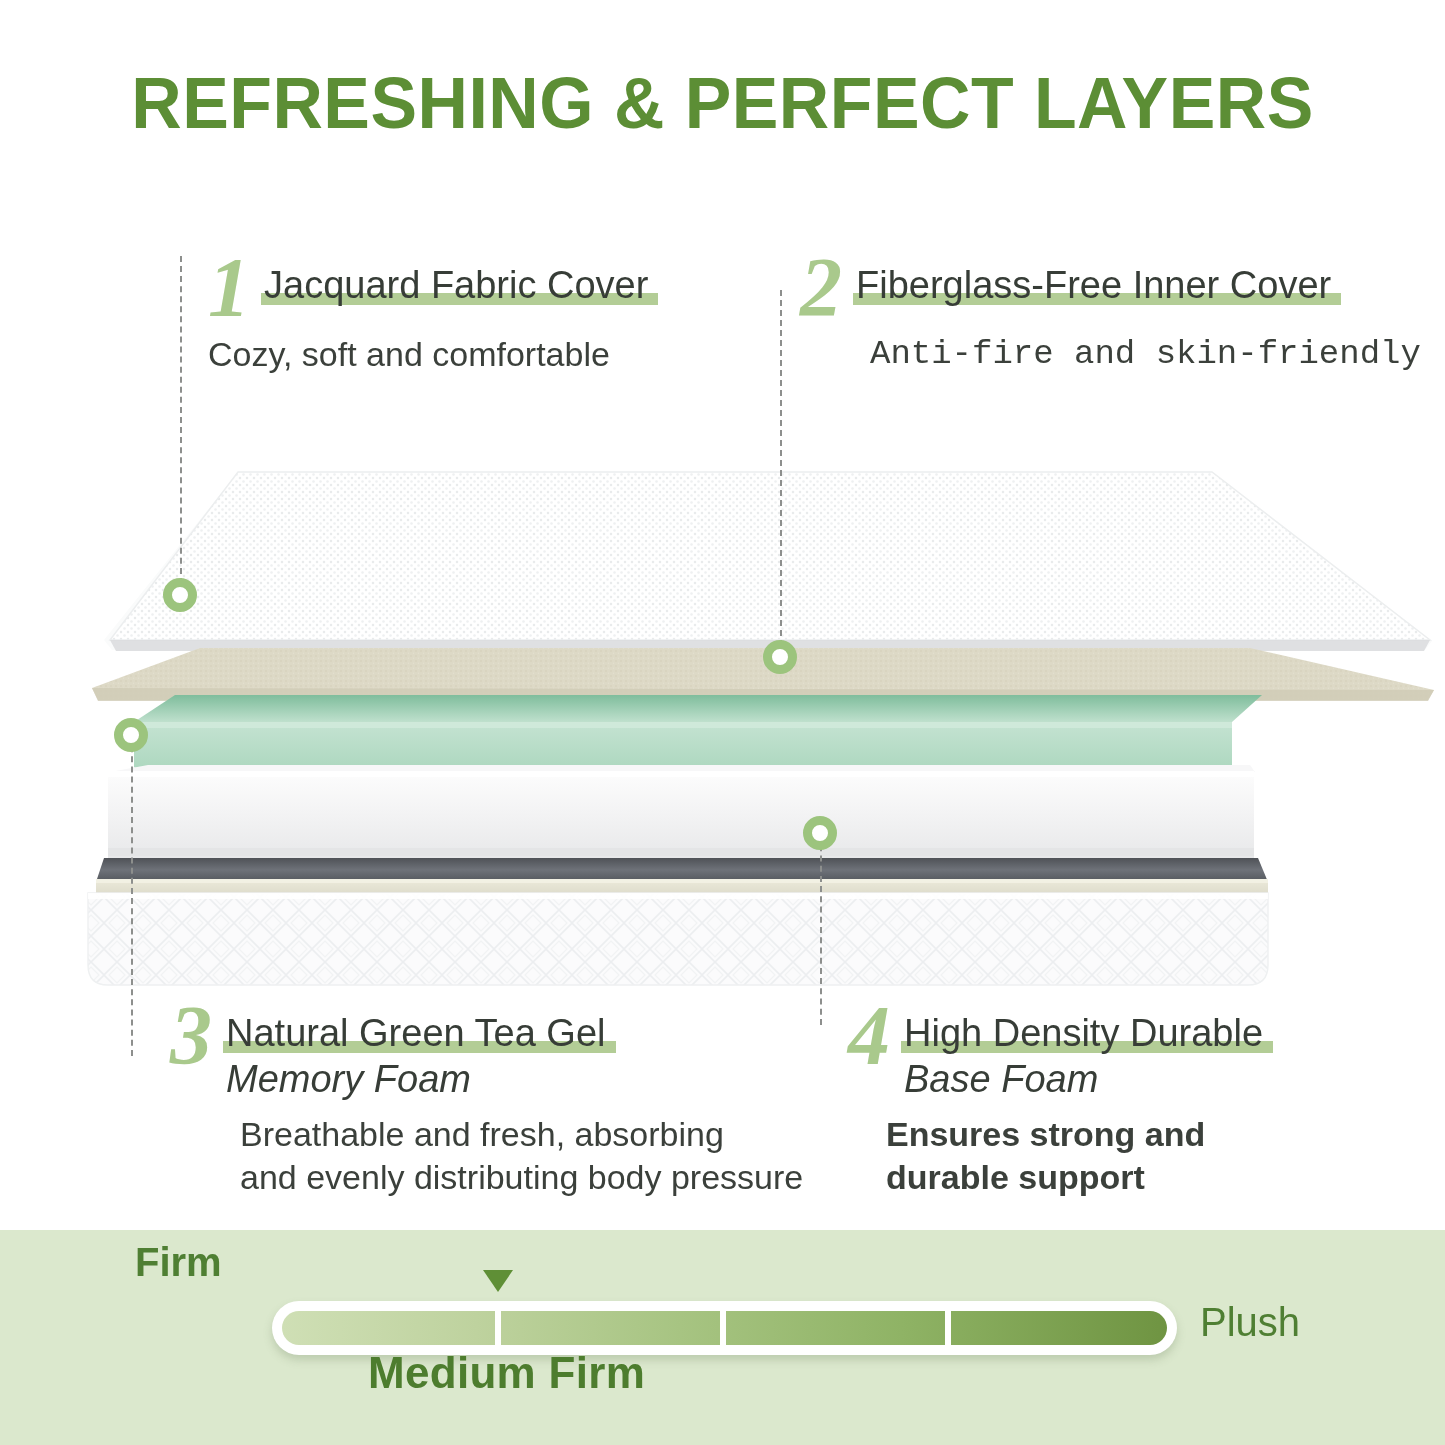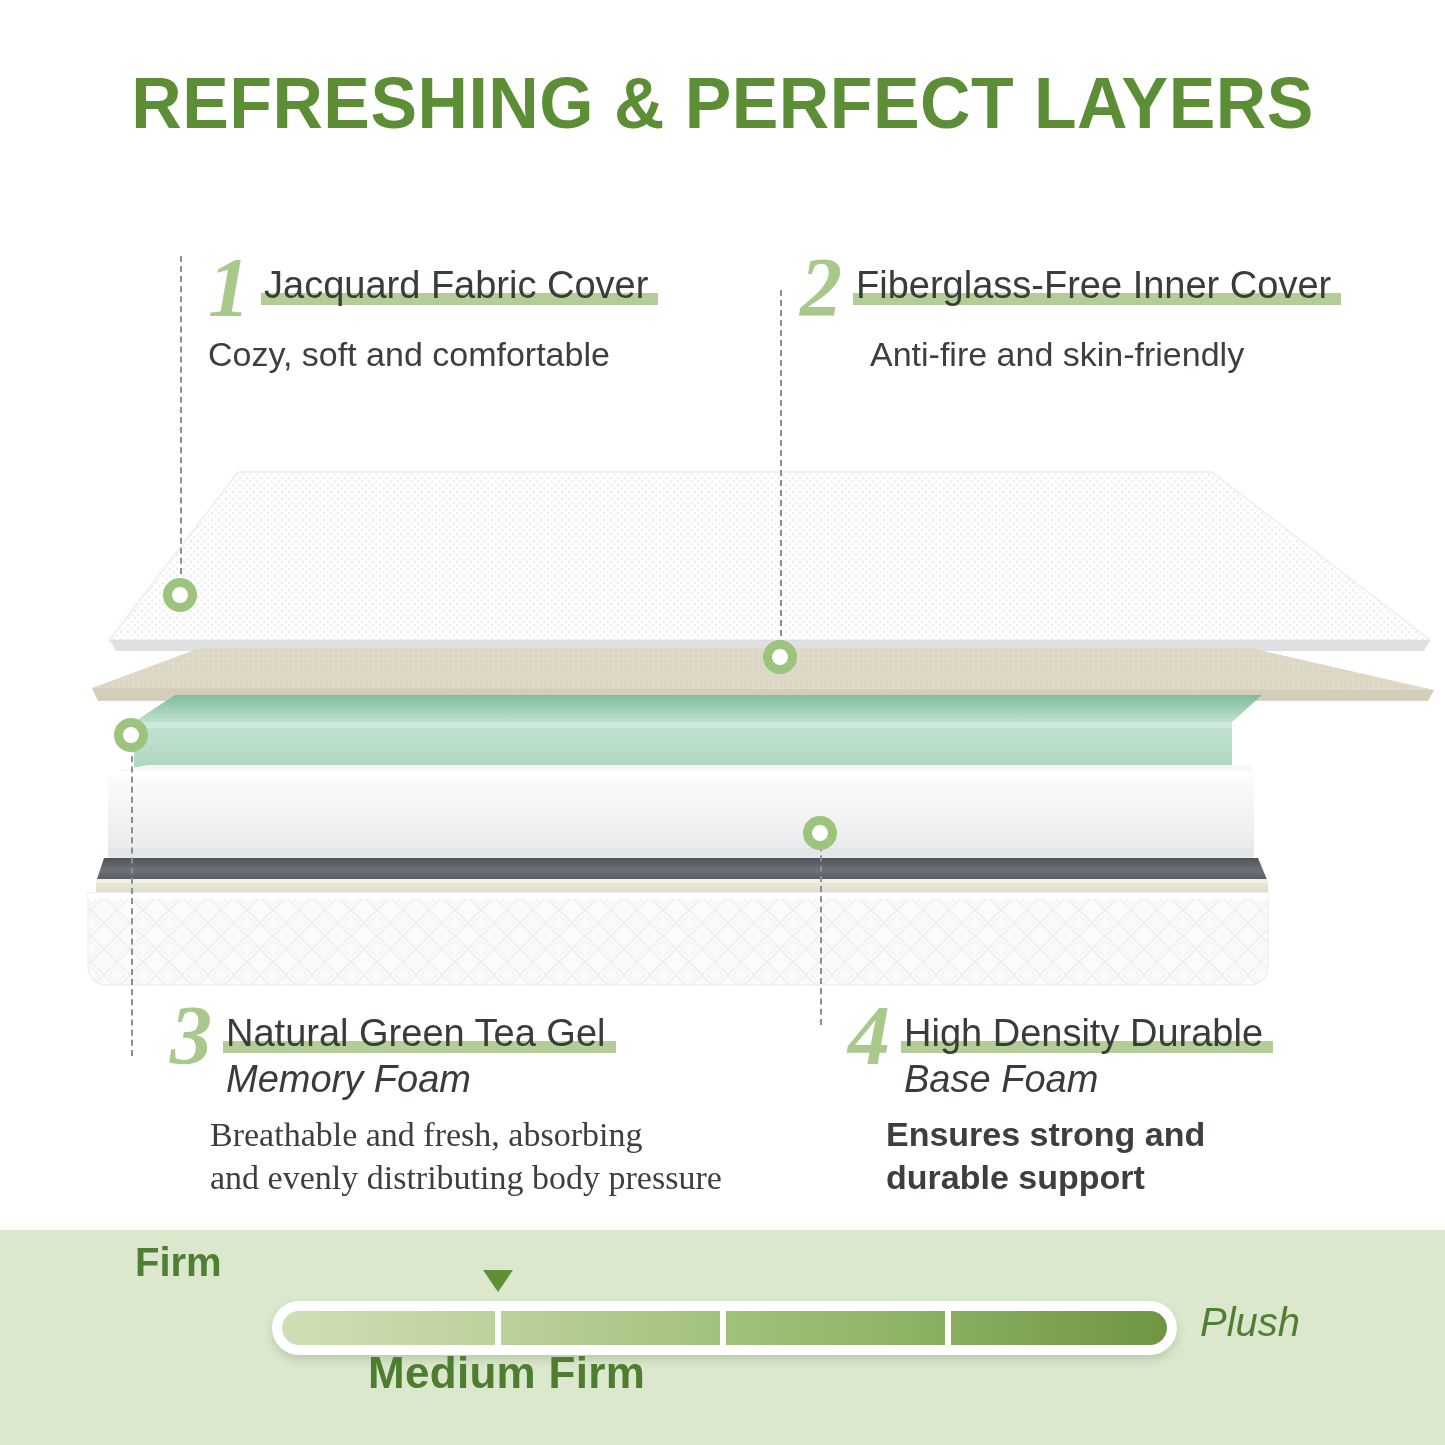--- a/index.html
+++ b/index.html
@@ -67,23 +67,23 @@
     line-height:1.28;
     color:#3b403b;
     margin-top:10px;
     white-space:pre-line;
   }
 
   
   #c1{left:208px;top:252px;}
   #c1 .desc{}
   #c2{left:800px;top:252px;}
-  #c2 .desc{margin-left:70px;}
+  #c2 .desc{margin-left:70px;font-family:Liberation Mono, monospace;}
   #c3{left:170px;top:1000px;}
-  #c3 .desc{margin-left:40px;font-family:Liberation Serif, serif;}
+  #c3 .desc{margin-left:70px;}
   #c4{left:848px;top:1000px;}
   #c4 .desc{margin-left:38px;font-weight:bold;}
 
   
   .leader{
     position:absolute;
     width:0;
     border-left:2px dashed #8d8f8d;
   }
   #ld1{left:180px;top:256px;height:338px;}
@@ -106,21 +106,21 @@
 
   
   #stack{position:absolute;left:0;top:0;width:1445px;height:1445px;pointer-events:none;}
 
   
   #firmness{
     position:absolute;left:0;right:0;top:1230px;height:215px;
     background:#dbe8cd;
   }
   #fm-firm{position:absolute;left:135px;top:1240px;font-weight:bold;}
-  #fm-plush{position:absolute;left:1200px;top:1300px;font-style:italic;}
+  #fm-plush{position:absolute;left:1200px;top:1300px;}
   .fm-abs{
     position:absolute;
     font-size:40px;
     color:#4f7f33;
   }
 
   #bar-outer{
     position:absolute;
     left:272px;top:1301px;
     width:905px;height:54px;

